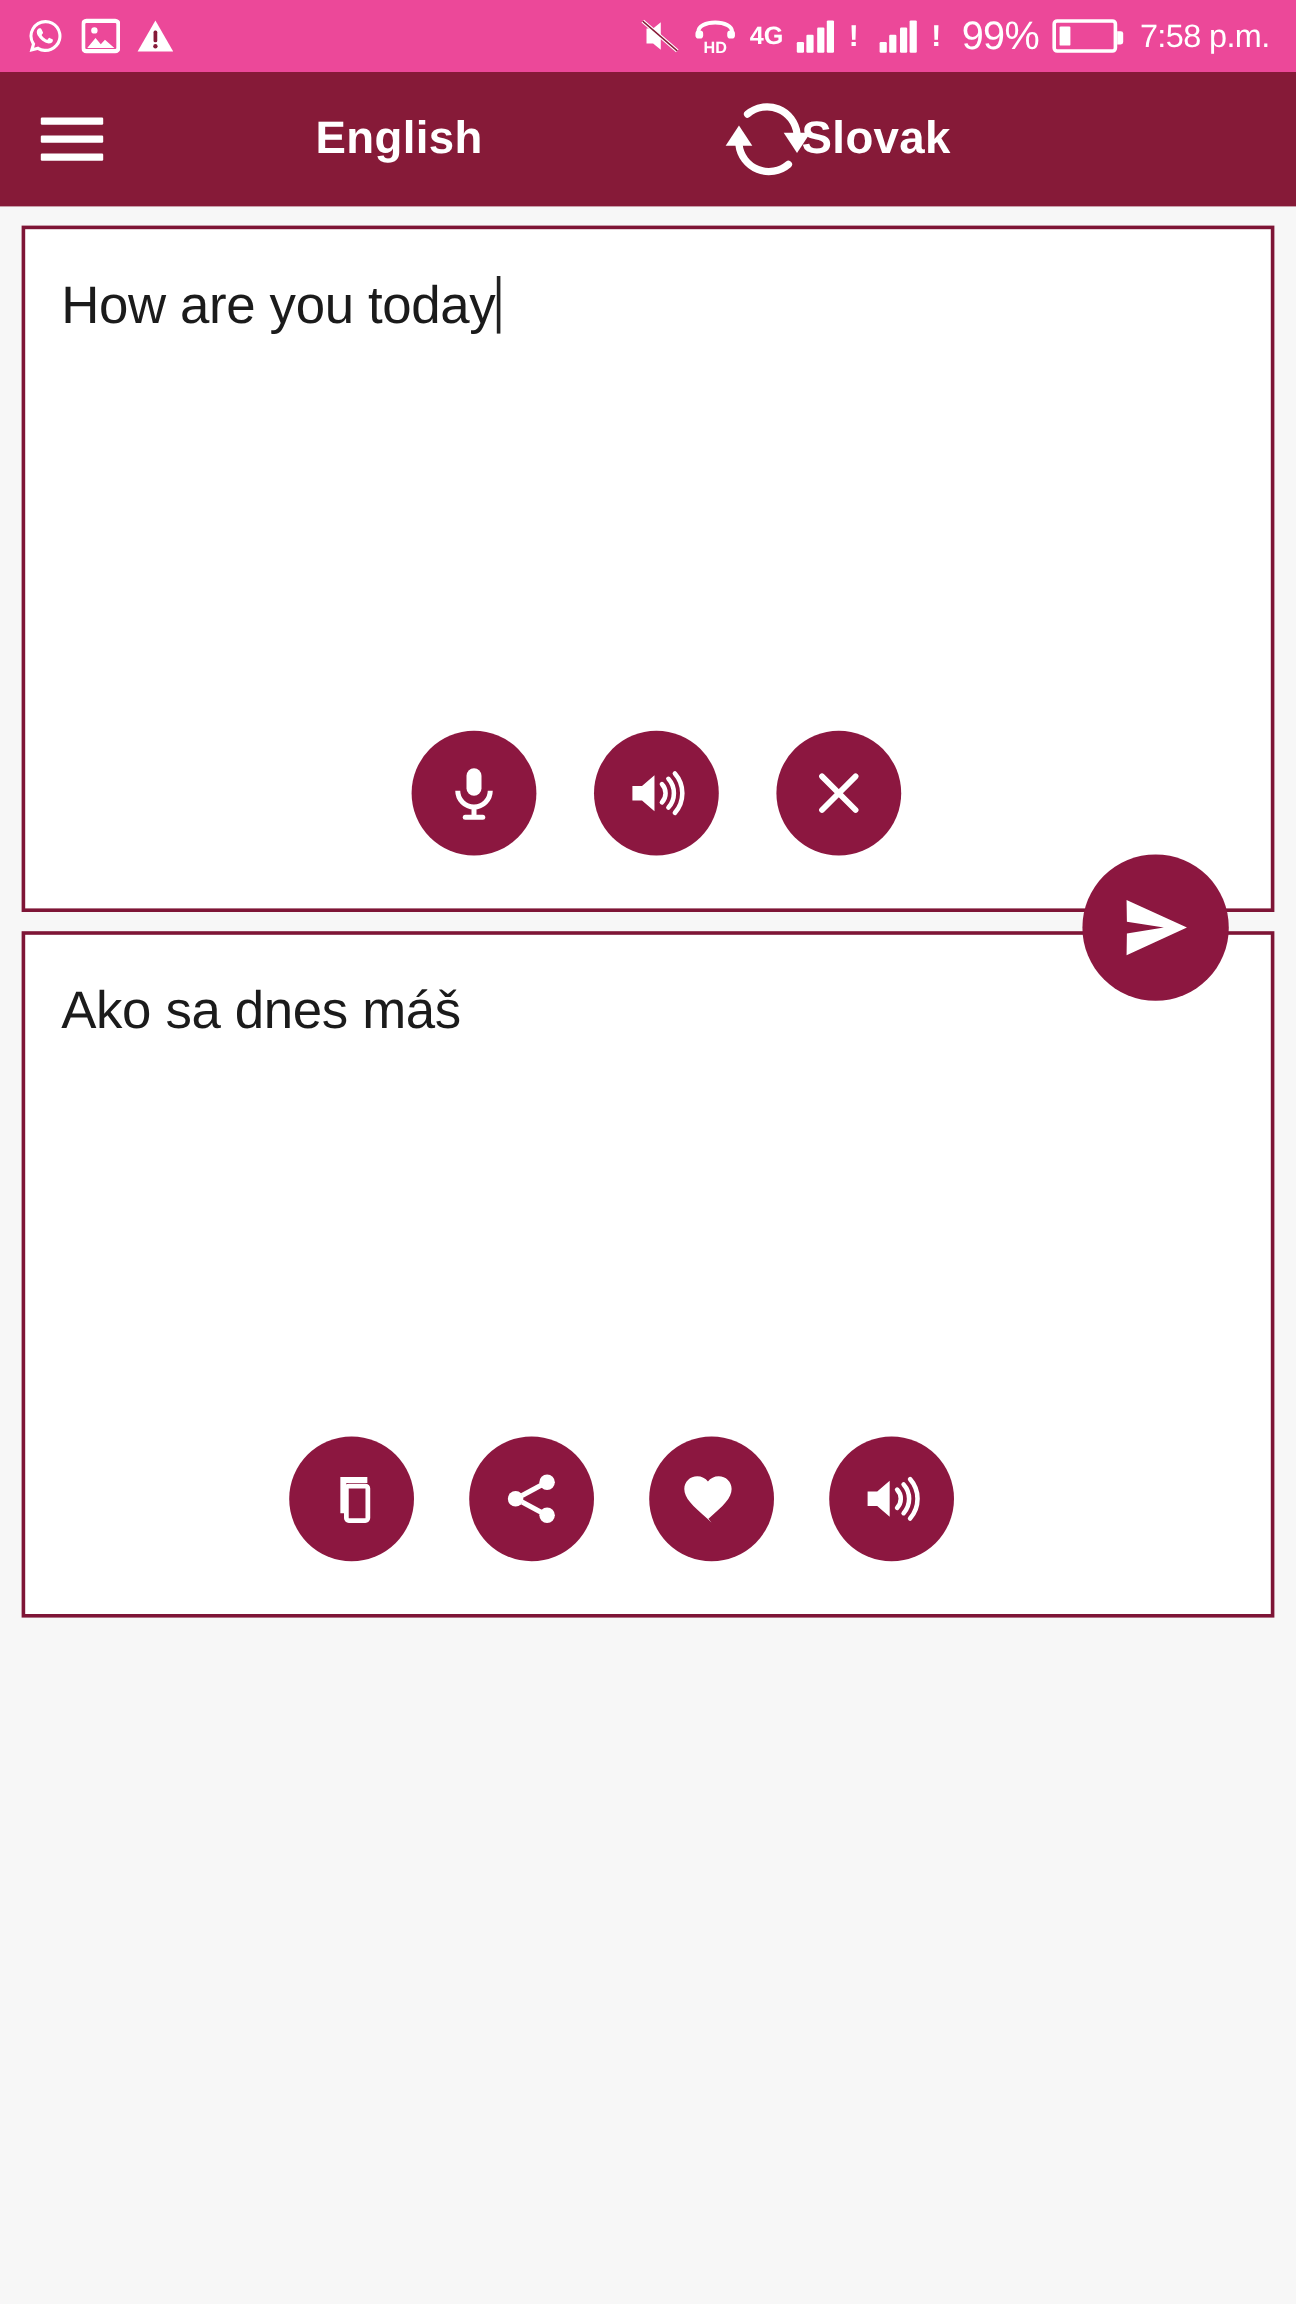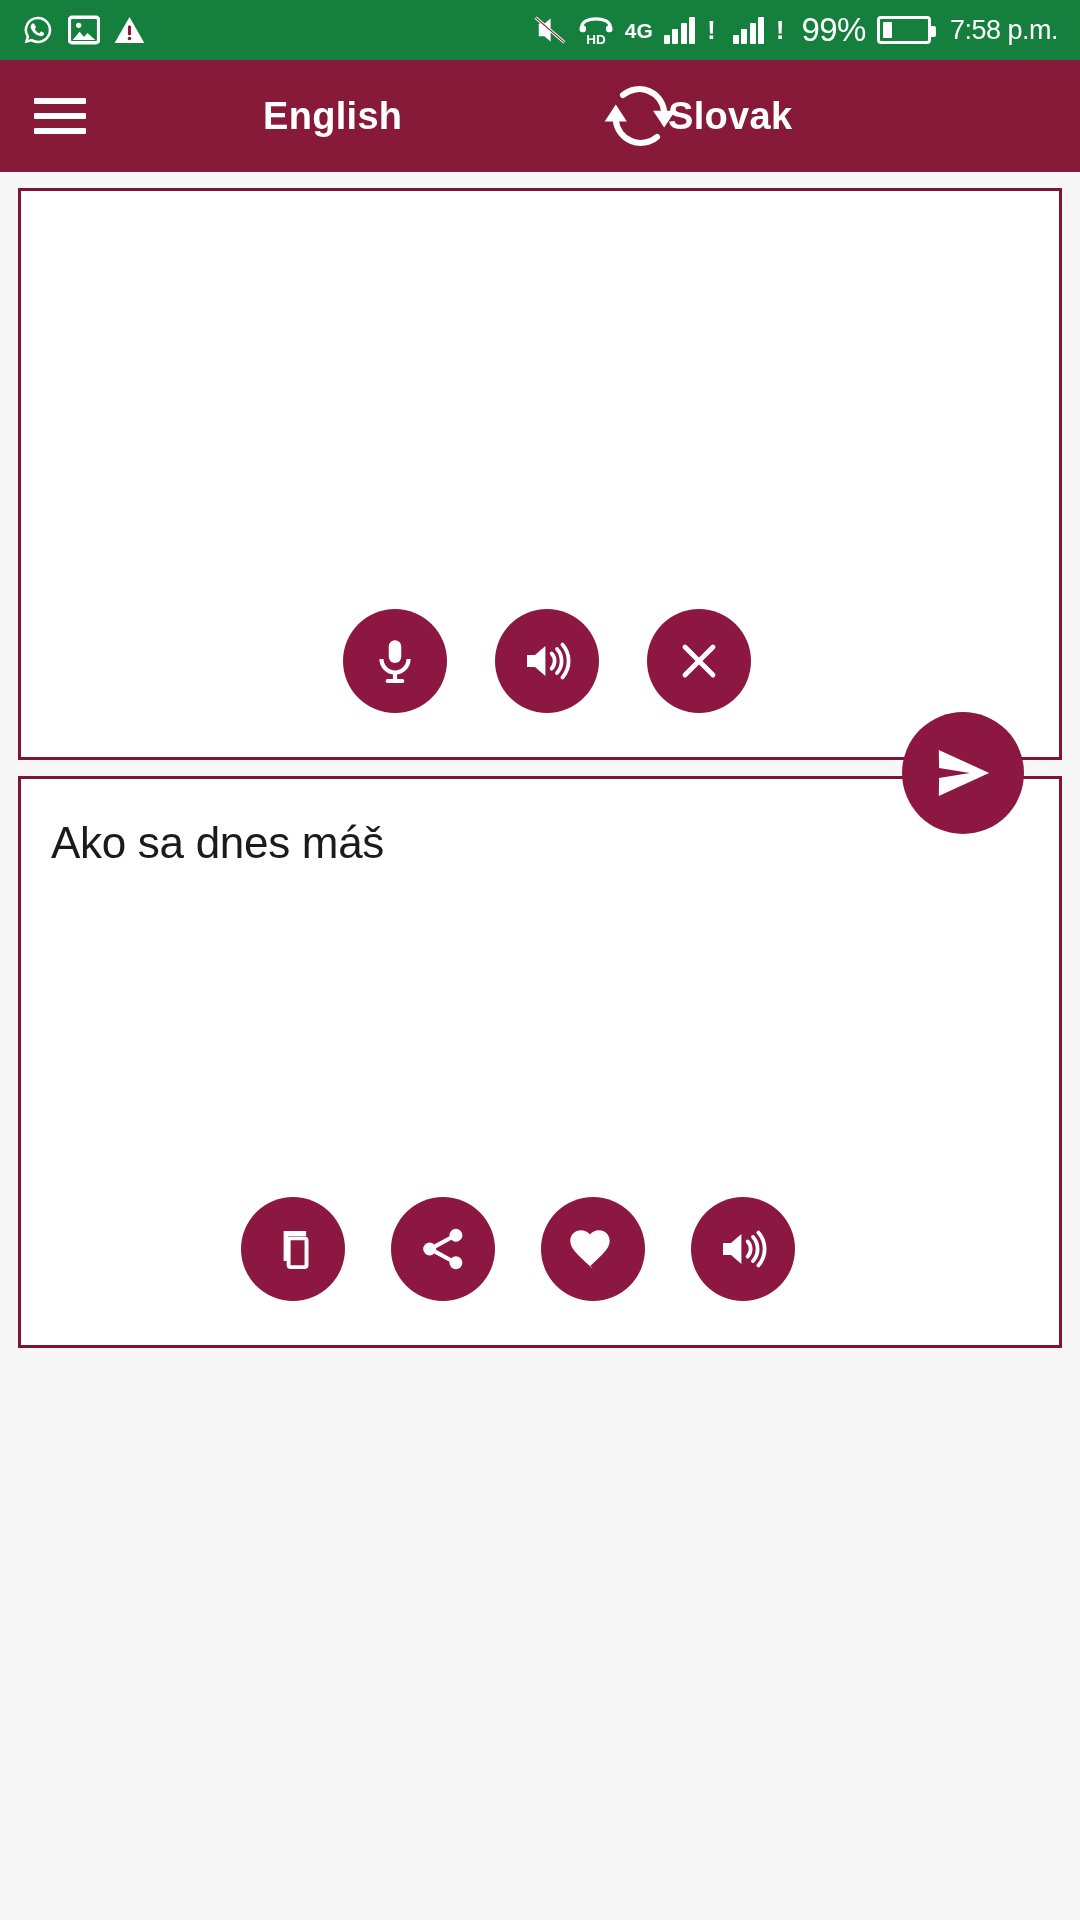--- a/index.html
+++ b/index.html
@@ -7,21 +7,21 @@
   body {
     font-family:"Liberation Sans", sans-serif;
     background:#f7f7f7;
     overflow:hidden;
     position:relative;
   }
 
   
   .statusbar{
     height:60px; width:100%;
-    background:#15803d;
+    background:#ec4899;
     display:flex; align-items:center;
     padding:14px 22px;
     color:#ffffff;
   }
   .sb-left{ display:flex; align-items:center; gap:14px; }
   .sb-right{ margin-left:auto; display:flex; align-items:center; gap:11px; }
   .sb-icon{ display:flex; align-items:center; justify-content:center; }
   .sb-text{ font-size:33px; font-weight:500; letter-spacing:-0.5px; white-space:nowrap; }
   .sb-time{ font-size:27px; font-weight:500; letter-spacing:-0.5px; white-space:nowrap; }
   .sb-4g{ font-size:21px; font-weight:600; line-height:1; }
@@ -213,20 +213,23 @@
       <path d="M10.5 17.6l6.2 9.4H4.3z" fill="#fff"></path>
       <path d="M37.5 30.4l-6.2-9.4h12.4z" fill="#fff"></path>
     </svg>
   </div>
   <div class="lang lang-tgt">Slovak</div>
 </div>
 
 <div class="main">
 
   <div class="card card-src">
+    <div class="card-text">
+      <span>How are you today</span><span class="caret"></span>
+    </div>
     <div class="actions actions-src">
 
       <div class="fab">
         <svg width="50" height="50" viewBox="0 0 24 24">
           <rect x="9" y="2" width="6" height="11" rx="3" fill="#fff"></rect>
           <path d="M5.5 11a6.5 6.5 0 0 0 13 0" fill="none" stroke="#fff" stroke-width="2"></path>
           <rect x="11" y="17" width="2" height="4" fill="#fff"></rect>
           <rect x="7.5" y="20.6" width="9" height="2" rx="1" fill="#fff"></rect>
         </svg>
       </div>

